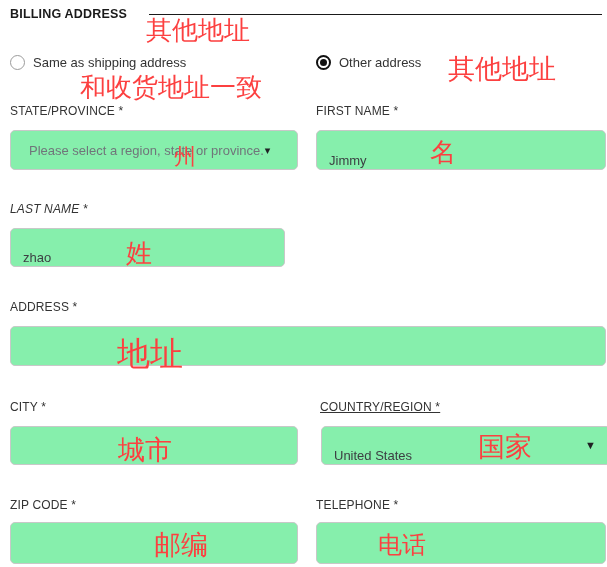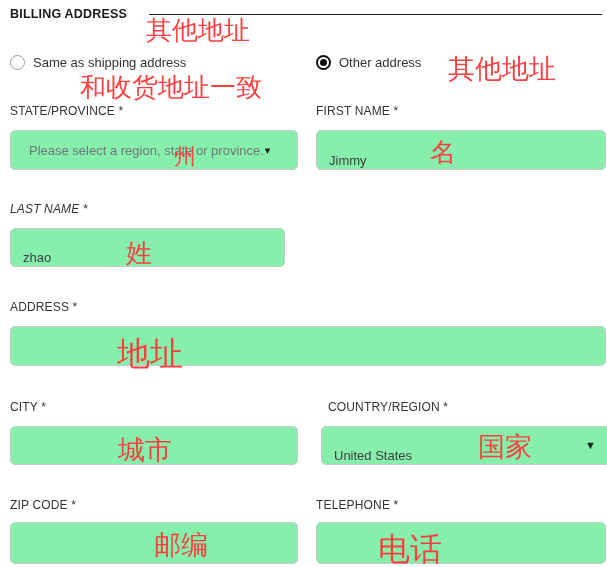--- a/index.html
+++ b/index.html
@@ -177,21 +177,21 @@
 <div class="field-label" style="left:10px; top:300px;">ADDRESS *</div>
 <div class="field-box" style="left:10px; top:326px; width:596px; height:40px;">
   <span class="value"></span>
 </div>
 
 <div class="field-label" style="left:10px; top:400px;">CITY *</div>
 <div class="field-box" style="left:10px; top:426px; width:288px; height:39px;">
   <span class="value"></span>
 </div>
 
-<div class="field-label" style="left:328px; top:400px;">COUNTRY/REGION *</div>
+<div class="field-label" style="left:320px; top:400px;text-decoration:underline;">COUNTRY/REGION *</div>
 <div class="field-box" style="left:321px; top:426px; width:290px; height:39px; padding:0 14px 0 12px;">
   <span class="value">United States</span>
   <span class="caret-right">▼</span>
 </div>
 
 <div class="field-label" style="left:10px; top:498px;">ZIP CODE *</div>
 <div class="field-box" style="left:10px; top:522px; width:288px; height:42px;">
   <span class="value"></span>
 </div>
 
@@ -213,13 +213,13 @@
 <div class="annot" style="left:126px; top:240px; font-size:26px;">姓</div>
 
 <div class="annot" style="left:117px; top:337px; font-size:33px;">地址</div>
 
 <div class="annot" style="left:118px; top:436px; font-size:27px;">城市</div>
 
 <div class="annot" style="left:478px; top:433px; font-size:27px;">国家</div>
 
 <div class="annot" style="left:154px; top:531px; font-size:27px;">邮编</div>
 
-<div class="annot" style="left:378px; top:533px; font-size:32px;">电话</div>
+<div class="annot" style="left:378px; top:533px; font-size:24px;">电话</div>
 
 </body></html>

